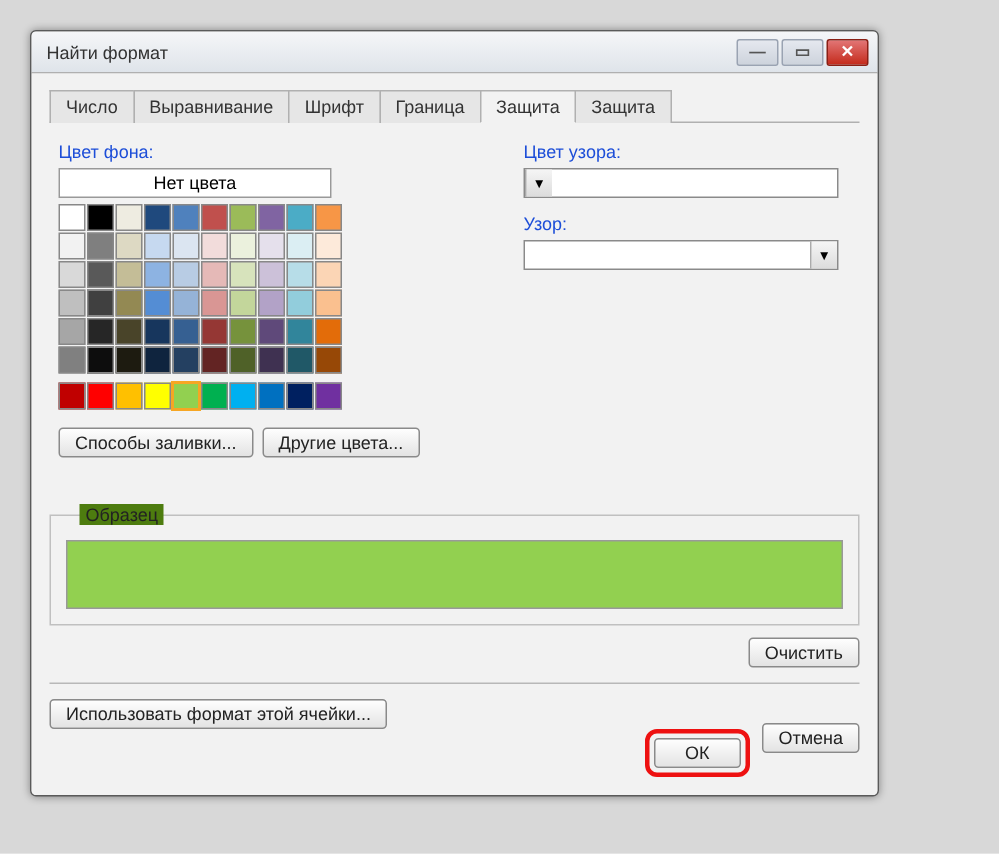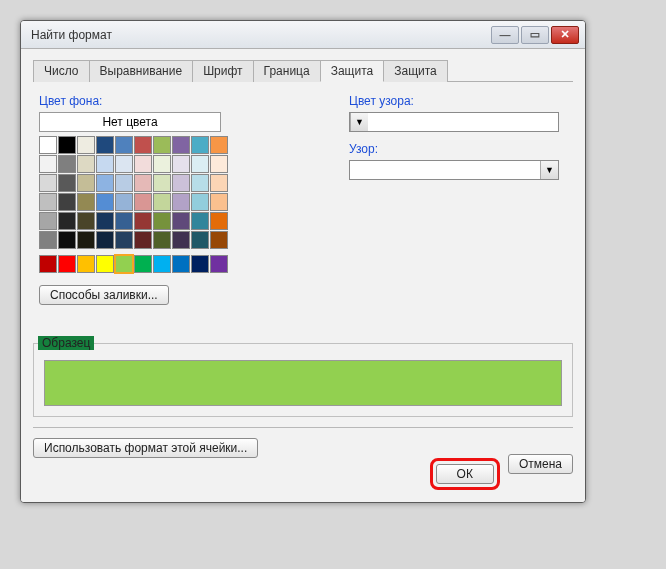--- a/index.html
+++ b/index.html
@@ -23,21 +23,21 @@
   .grid .sw { width: 18px; height: 18px; border: 1px solid #888; }
   .grid .sw.sel { outline: 2px solid #f6a623; outline-offset: -1px; }
   .btnrow { display: flex; gap: 6px; margin-top: 12px; }
   .btn { padding: 2px 10px; border: 1px solid #8a8a8a; background: linear-gradient(#fefefe,#e3e3e3); border-radius: 3px; color: #222; }
   .right { flex: 1; }
   .field { margin-bottom: 10px; }
   .combo { display: flex; width: 210px; height: 20px; border: 1px solid #8a8a8a; background: #fff; align-items: center; }
   .combo span { flex: 1; text-align: center; }
   .combo .arrow { width: 18px; height: 18px; border-left: 1px solid #aaa; background: linear-gradient(#f5f5f5,#dcdcdc); display: flex; align-items: center; justify-content: center; font-size: 9px; }
   .preview-frame { border: 1px solid #c0c0c0; margin-top: 30px; padding: 16px 10px 10px 10px; position: relative; }
-  .preview-frame .ptitle { position: absolute; top: -8px; left: 4px; background: #15803d; padding: 0 4px; color: #222; text-align: right; }
+  .preview-frame .ptitle { position: absolute; top: -8px; left: 19px; background: #4d7c0f; padding: 0 4px; color: #222; text-align: right; }
   .preview { height: 46px; background: #92d050; border: 1px solid #999; }
   .clear-row { display: flex; justify-content: flex-end; margin-top: 8px; }
   .footer { display: flex; justify-content: space-between; align-items: flex-start; border-top: 1px solid #b8b8b8; padding-top: 10px; margin-top: 10px; }
   .footer-right { display: flex; gap: 8px; align-items: center; }
   .ok-hl { border: 3px solid #e11; border-radius: 8px; padding: 3px; margin-top: 20px; }
   .ok-hl .btn { padding: 2px 20px; }
 </style>
 </head>
 <body>
 
@@ -134,20 +134,21 @@
             <div class="sw" style="background: rgb(255, 255, 0);"></div>
             <div class="sw sel" style="background: rgb(146, 208, 80);"></div>
             <div class="sw" style="background: rgb(0, 176, 80);"></div>
             <div class="sw" style="background: rgb(0, 176, 240);"></div>
             <div class="sw" style="background: rgb(0, 112, 192);"></div>
             <div class="sw" style="background: rgb(0, 32, 96);"></div>
             <div class="sw" style="background: rgb(112, 48, 160);"></div>
           </div>
         <div class="btnrow">
           <button class="btn">Способы заливки...</button>
+          <button class="btn">Другие цвета...</button>
         </div>
       </div>
 
       <div class="right">
         <div class="field">
           <div class="label">Цвет узора:</div>
           <div class="combo">
             <div class="arrow">▼</div>
           </div>
         </div>
@@ -159,20 +160,23 @@
           </div>
         </div>
       </div>
     </div>
 
     <div class="preview-frame">
       <span class="ptitle">Образец</span>
       <div class="preview" style="background: rgb(146, 208, 80);"></div>
     </div>
 
+    <div class="clear-row">
+      <button class="btn">Очистить</button>
+    </div>
 
     <div class="footer">
       <button class="btn">Использовать формат этой ячейки...</button>
       <div class="footer-right">
         <span class="ok-hl">
           <button class="btn">ОК</button>
         </span>
         <button class="btn">Отмена</button>
       </div>
     </div>

